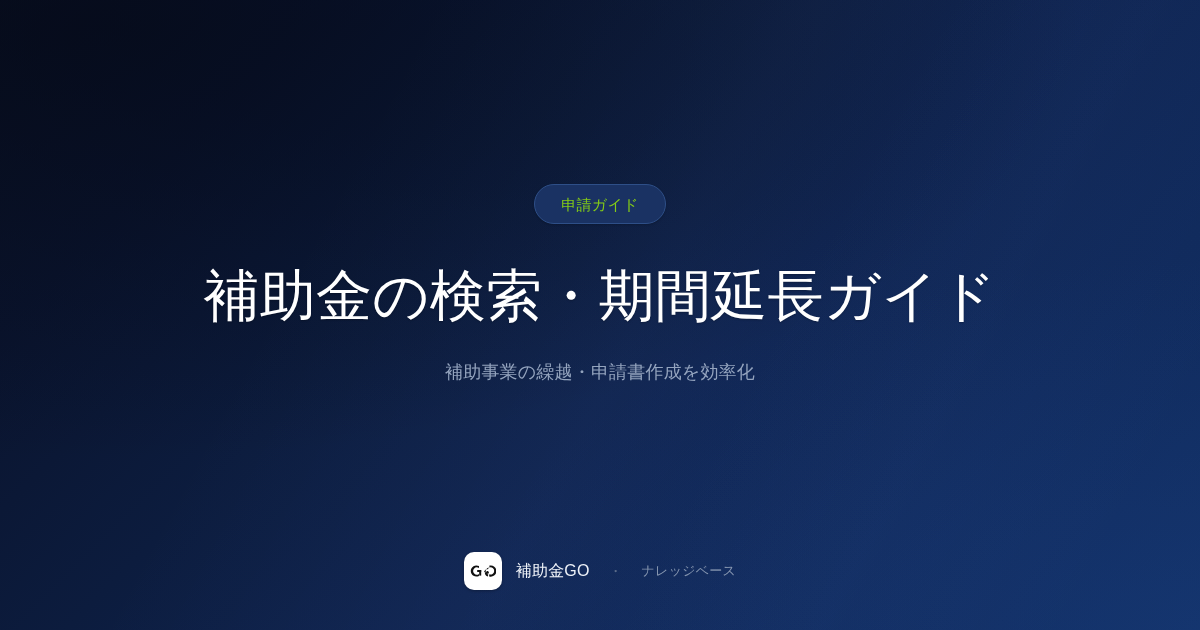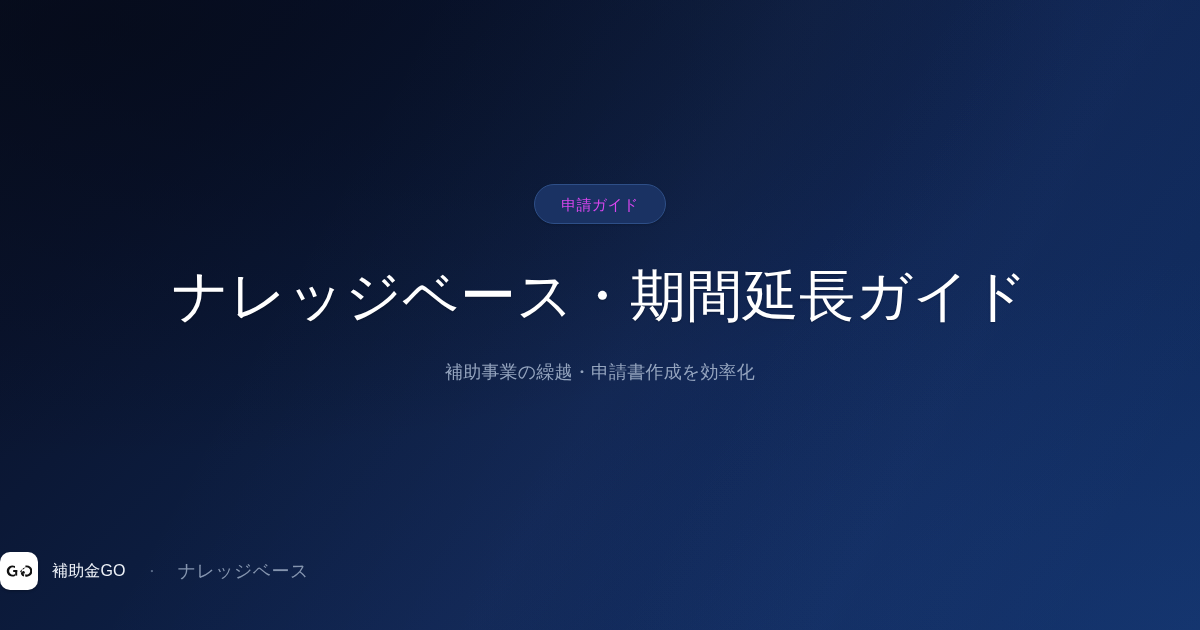--- a/index.html
+++ b/index.html
@@ -81,21 +81,21 @@
 
   .badge {
     display: inline-flex;
     align-items: center;
     justify-content: center;
     height: 40px;
     padding: 0 26px;
     border-radius: 999px;
     background: #1a3263;
     border: 1px solid #2e4f88;
-    color: #d946ef;
+    color: #84cc16;
     font-size: 15px;
     letter-spacing: 0.02em;
     line-height: 1;
     white-space: nowrap;
     box-shadow: 0 1px 2px rgba(0,0,0,0.18);
   }
 
   .title {
     margin-top: 38px;
     color: #ffffff;
@@ -117,21 +117,21 @@
   }
 
   
   .footer {
     position: absolute;
     left: 0;
     right: 0;
     bottom: 40px;
     display: flex;
     align-items: center;
-    justify-content: flex-start;
+    justify-content: center;
     gap: 14px;
   }
 
   .logo-mark {
     width: 38px;
     height: 38px;
     border-radius: 10px;
     background: #ffffff;
     display: flex;
     align-items: center;
@@ -150,39 +150,39 @@
 
   .brand-sep {
     color: #5d6e8b;
     font-size: 14px;
     margin: 0 5px;
     line-height: 1;
   }
 
   .brand-section {
     color: #8595af;
-    font-size: 18px;
+    font-size: 13px;
     font-weight: 400;
     letter-spacing: 0.02em;
   }
 </style>
 </head>
 <body>
 
 <div class="og-card">
 
   <div class="sheen-a"></div>
   <div class="sheen-b"></div>
   <div class="vignette"></div>
 
   <div class="content">
 
     <div class="badge">申請ガイド</div>
 
-    <h1 class="title">ナレッジベース・期間延長ガイド</h1>
+    <h1 class="title">補助金の検索・期間延長ガイド</h1>
 
     <p class="subtitle">補助事業の繰越・申請書作成を効率化</p>
 
   </div>
 
   <div class="footer">
 
     <span class="logo-mark">
       <svg width="26" height="16" viewBox="0 0 26 16" aria-hidden="true">
 

